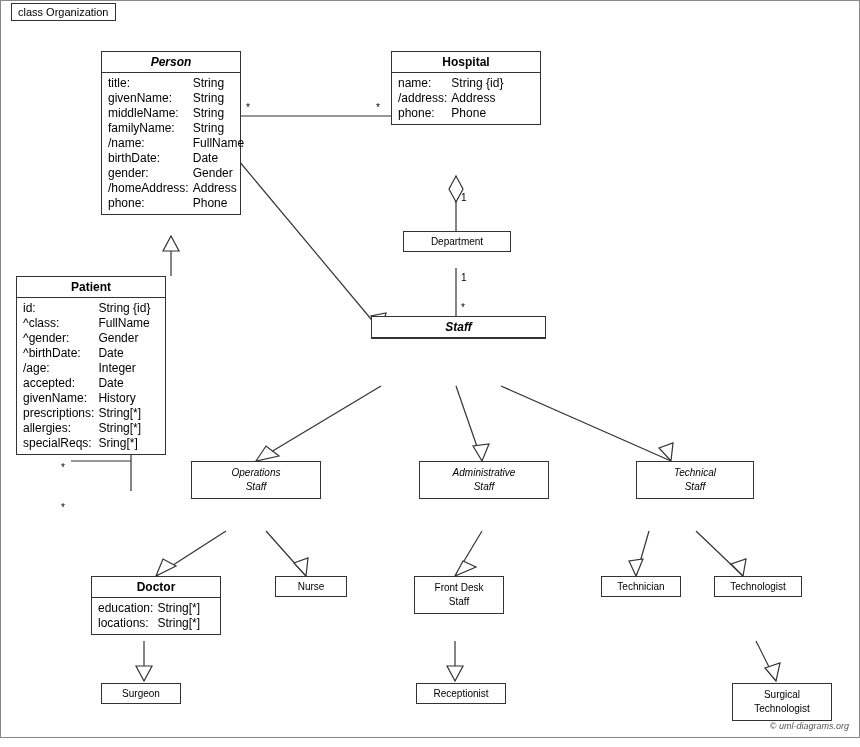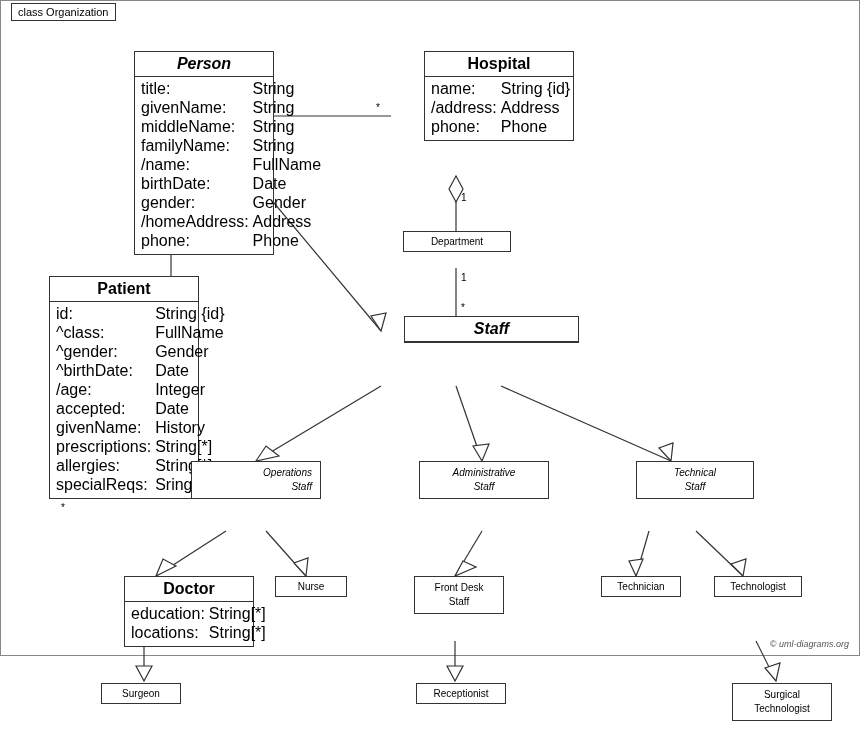--- a/index.html
+++ b/index.html
@@ -8,39 +8,38 @@
       font-family: Arial, sans-serif;
       font-size: 11px;
       width: 860px;
       height: 747px;
       overflow: hidden;
       position: relative;
     }
     #diagram {
       position: relative;
       width: 860px;
-      height: 656px;
+      height: 738px;
       border: 1px solid #888;
     }
     .label-box {
       position: absolute;
       top: 2px;
       left: 10px;
       background: #fff;
       border: 1px solid #333;
       padding: 2px 6px;
       font-size: 11px;
     }
     
     .uml-class {
       position: absolute;
       border: 1px solid #333;
       background: #fff;
-      font-size: 16px;
-      margin-left: 33px;
+      font-size: 12px;
     }
     .uml-class .class-title {
       border-bottom: 1px solid #333;
       padding: 3px 6px;
       text-align: center;
       font-weight: bold;
     }
     .uml-class .class-title.italic {
       font-style: italic;
     }
@@ -270,21 +269,21 @@
         </table>
     </div>
   </div>
 
   <div class="uml-simple" style="left:402px;top:230px;width:108px;">Department</div>
 
   <div class="uml-class" style="left:370px;top:315px;width:175px;">
     <div class="class-title italic">Staff</div>
   </div>
 
-  <div class="uml-simple italic" style="left:190px;top:460px;width:130px;line-height:1.4;text-align:right;">Operations<br>Staff</div>
+  <div class="uml-simple italic" style="left:190px;top:460px;width:130px;line-height:1.4;">Operations<br>Staff</div>
 
   <div class="uml-simple italic" style="left:418px;top:460px;width:130px;line-height:1.4;">Administrative<br>Staff</div>
 
   <div class="uml-simple italic" style="left:635px;top:460px;width:118px;line-height:1.4;">Technical<br>Staff</div>
 
   <div class="uml-class" style="left:90px;top:575px;width:130px;">
     <div class="class-title">Doctor</div>
     <div class="class-body">
       <table>
         <tbody>

